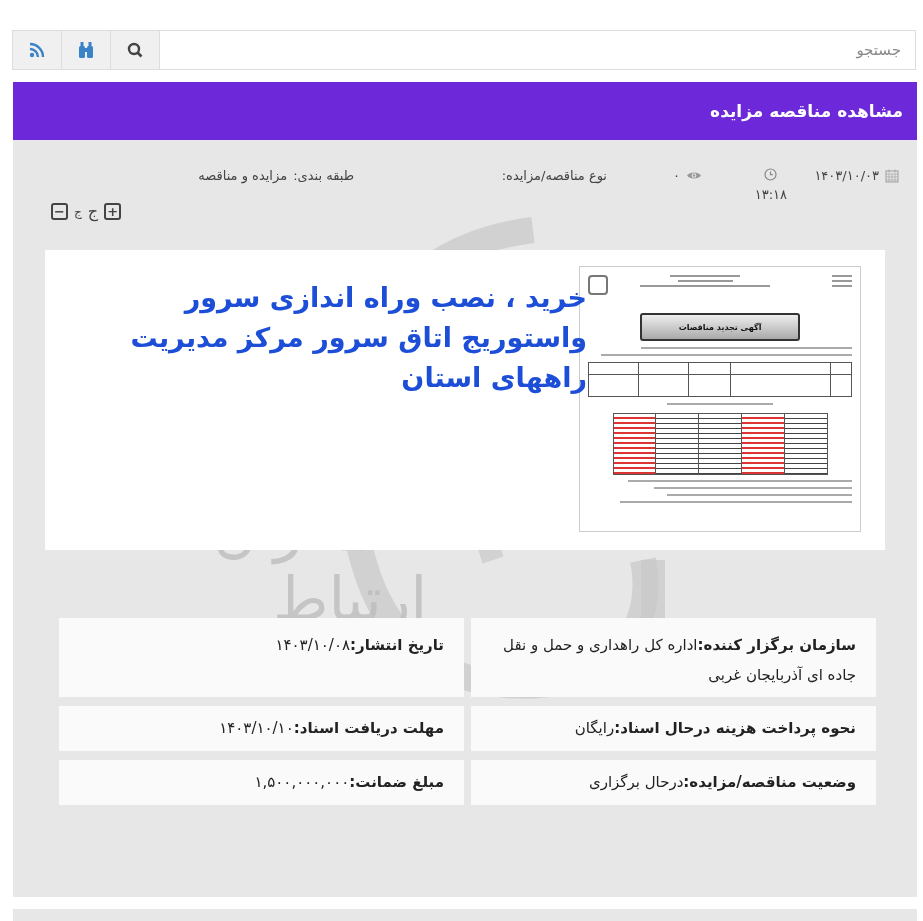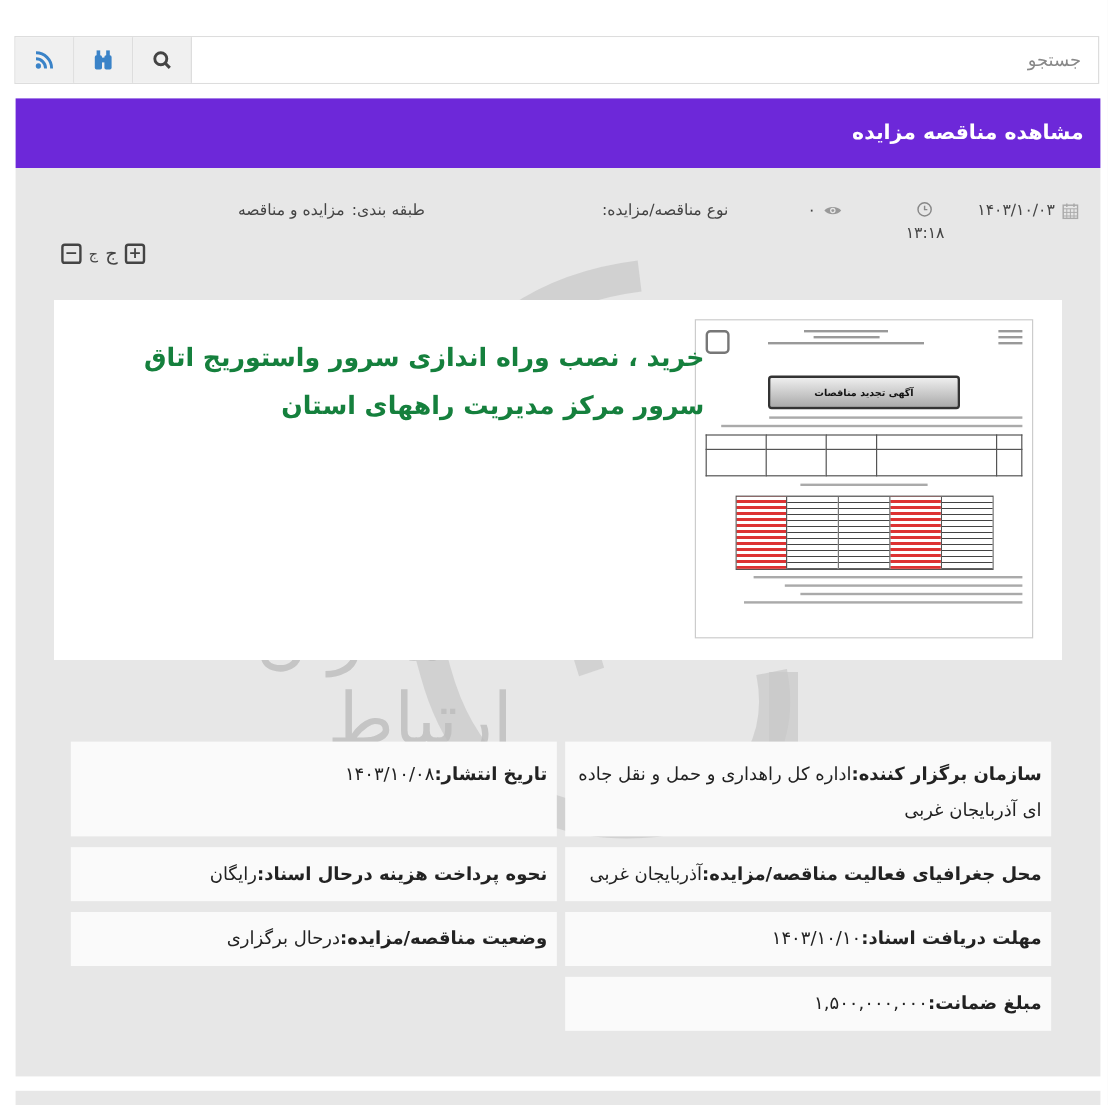--- a/index.html
+++ b/index.html
@@ -27,41 +27,41 @@
   .mi-type { right: 310px; }
   .mi-cat { right: 563px; }
   .meta-icon { color: #999; font-size: 13px; display: inline-flex; align-items: center; }
 
   .font-tools { position: absolute; top: 62px; left: 38px; display: flex; gap: 6px; align-items: center; direction: ltr; }
   .ft-btn { width: 17px; height: 17px; border: 2px solid #444; border-radius: 3px; display: flex; align-items: center; justify-content: center; font-size: 13px; font-weight: bold; color: #444; line-height: 1; cursor: pointer; }
   .ft-char { font-size: 15px; color: #444; cursor: pointer; }
 
   
   .card { position: absolute; left: 32px; top: 110px; width: 840px; height: 300px; background: #fff; direction: rtl; }
-  .card-title { position: absolute; right: 298px; top: 28px; width: 520px; font-size: 21px; font-weight: bold; line-height: 40px; color: #15803d; text-align: right; }
+  .card-title { position: absolute; right: 298px; top: 28px; width: 520px; font-size: 27px; font-weight: bold; line-height: 40px; color: #1d4ed8; text-align: right; }
   .doc-thumb { position: absolute; right: 24px; top: 16px; width: 282px; height: 266px; border: 1px solid #ccc; background: #fff; padding: 8px; font-size: 5px; color: #555; overflow: hidden; }
   .doc-head { display: flex; justify-content: space-between; align-items: flex-start; height: 34px; }
   .doc-logo { width: 20px; height: 20px; border: 2px solid #777; border-radius: 4px; }
   .doc-lines { display: flex; flex-direction: column; gap: 3px; align-items: center; }
   .doc-line { height: 2px; background: #999; }
   .doc-banner { margin: 4px auto 6px; width: 160px; height: 28px; border: 2px solid #333; background: linear-gradient(#eee,#aaa); border-radius: 3px; display: flex; align-items: center; justify-content: center; font-size: 8px; font-weight: bold; color: #111; }
   .doc-text-line { height: 2px; background: #aaa; margin: 5px 0; }
   .doc-table { width: 100%; border-collapse: collapse; margin-top: 6px; }
   .doc-table td { border: 1px solid #555; height: 12px; font-size: 5px; padding: 1px; }
   .doc-grid { display: flex; margin: 8px auto 4px; width: 215px; height: 62px; border: 1px solid #555; }
   .doc-grid div { flex: 1; border-left: 1px solid #555; padding: 2px; }
   .red-lines { background: repeating-linear-gradient(#fff 0 3px, #d33 3px 5px); }
   .dark-lines { background: repeating-linear-gradient(#fff 0 4px, #444 4px 5px); }
 
   
   .watermark { position: absolute; left: 0; top: 0; width: 904px; height: 757px; pointer-events: none; }
 
   
   .info-grid { position: absolute; left: 41px; top: 478px; width: 822px; direction: rtl; display: grid; grid-template-columns: 405px 405px; column-gap: 7px; row-gap: 9px; }
-  .info-cell { background: #fafafa; padding: 12px 8px 10px 10px; font-size: 15px; line-height: 30px; color: #222; text-align: right; }
+  .info-cell { background: #fafafa; padding: 12px 20px 10px 10px; font-size: 15px; line-height: 30px; color: #222; text-align: right; }
   .info-cell.tall { height: 79px; }
   .info-cell.short { height: 45px; padding-top: 7px; }
   .info-label { font-weight: bold; }
 
   .footer-band { position: absolute; left: 13px; top: 909px; width: 904px; height: 12px; background: #e7e7e7; }
 </style>
 </head>
 <body>
 
 <div class="searchbar">
@@ -206,23 +206,20 @@
   </div>
 
   <div class="info-grid">
     <div class="info-cell tall">
       <span class="info-label">سازمان برگزار کننده:</span><span>اداره کل راهداری و حمل و نقل جاده ای آذربایجان غربی</span>
     </div>
     <div class="info-cell tall">
       <span class="info-label">تاریخ انتشار:</span><span>۱۴۰۳/۱۰/۰۸</span>
     </div>
     <div class="info-cell short">
-      <span class="info-label">محل جغرافیای فعالیت مناقصه/مزایده:</span><span>آذربایجان غربی</span>
-    </div>
-    <div class="info-cell short">
       <span class="info-label">نحوه پرداخت هزینه درحال اسناد:</span><span>رایگان</span>
     </div>
     <div class="info-cell short">
       <span class="info-label">مهلت دریافت اسناد:</span><span>۱۴۰۳/۱۰/۱۰</span>
     </div>
     <div class="info-cell short">
       <span class="info-label">وضعیت مناقصه/مزایده:</span><span>درحال برگزاری</span>
     </div>
     <div class="info-cell short">
       <span class="info-label">مبلغ ضمانت:</span><span>۱,۵۰۰,۰۰۰,۰۰۰</span>

